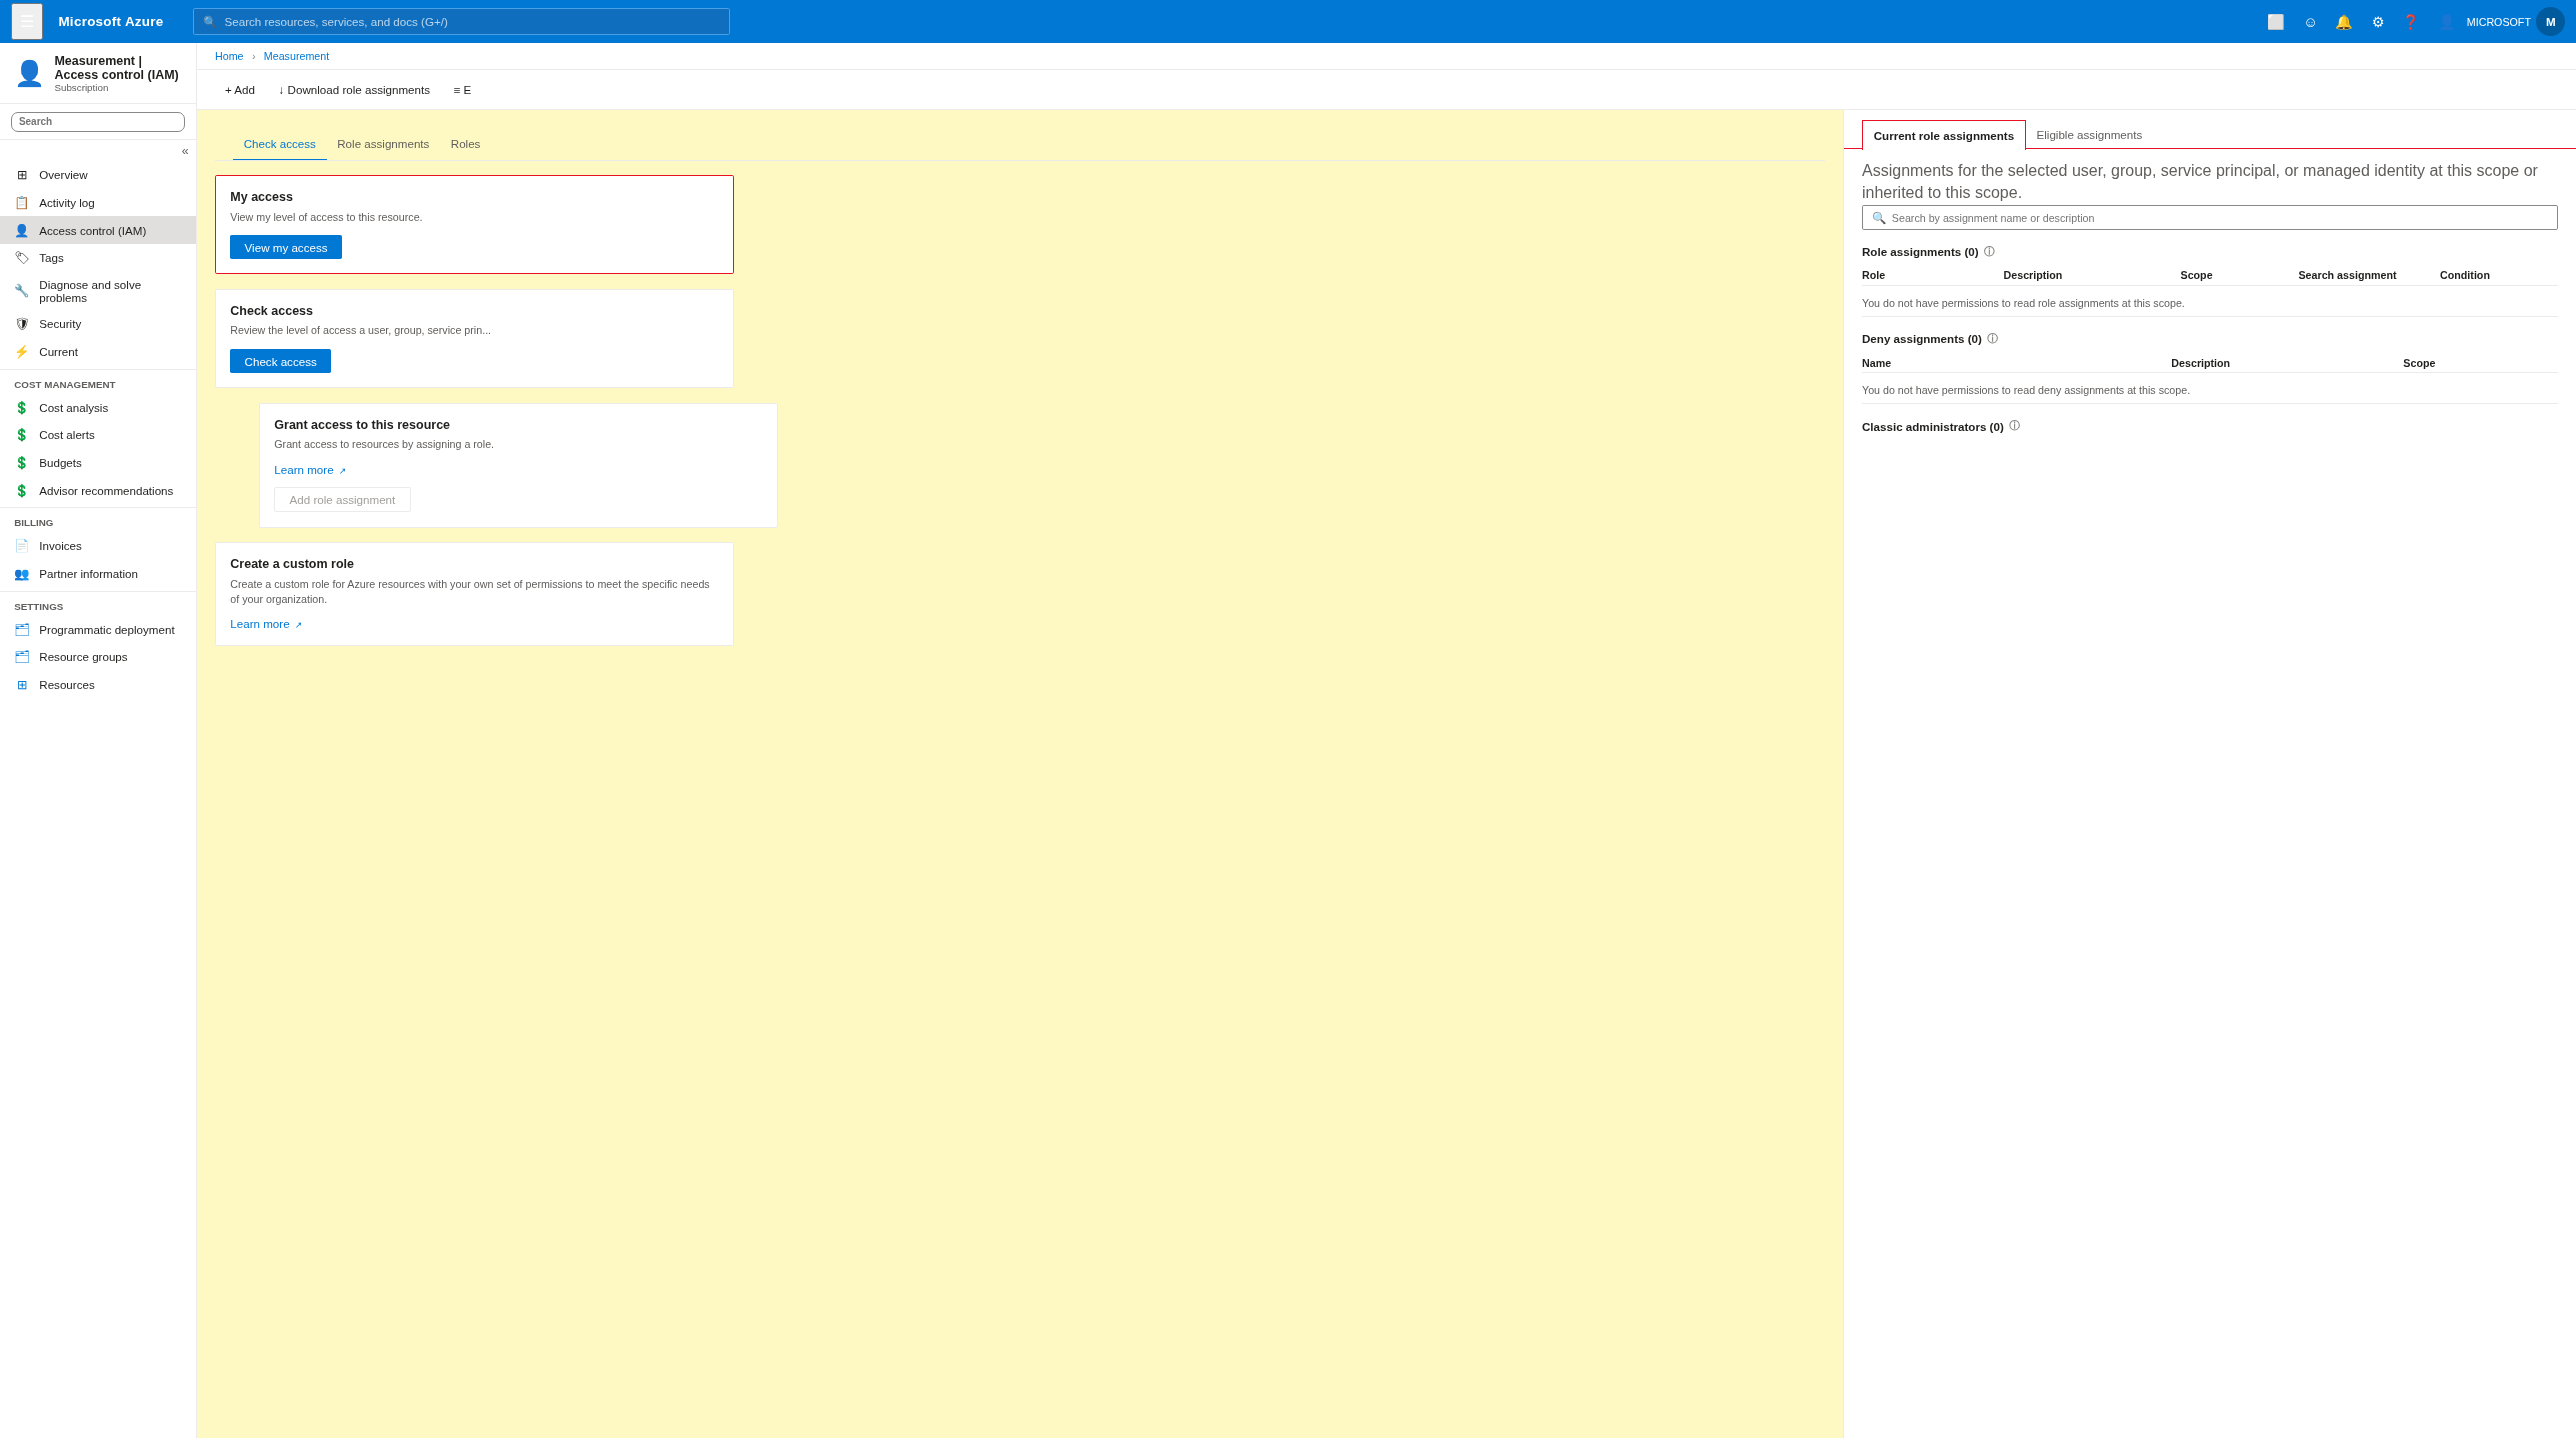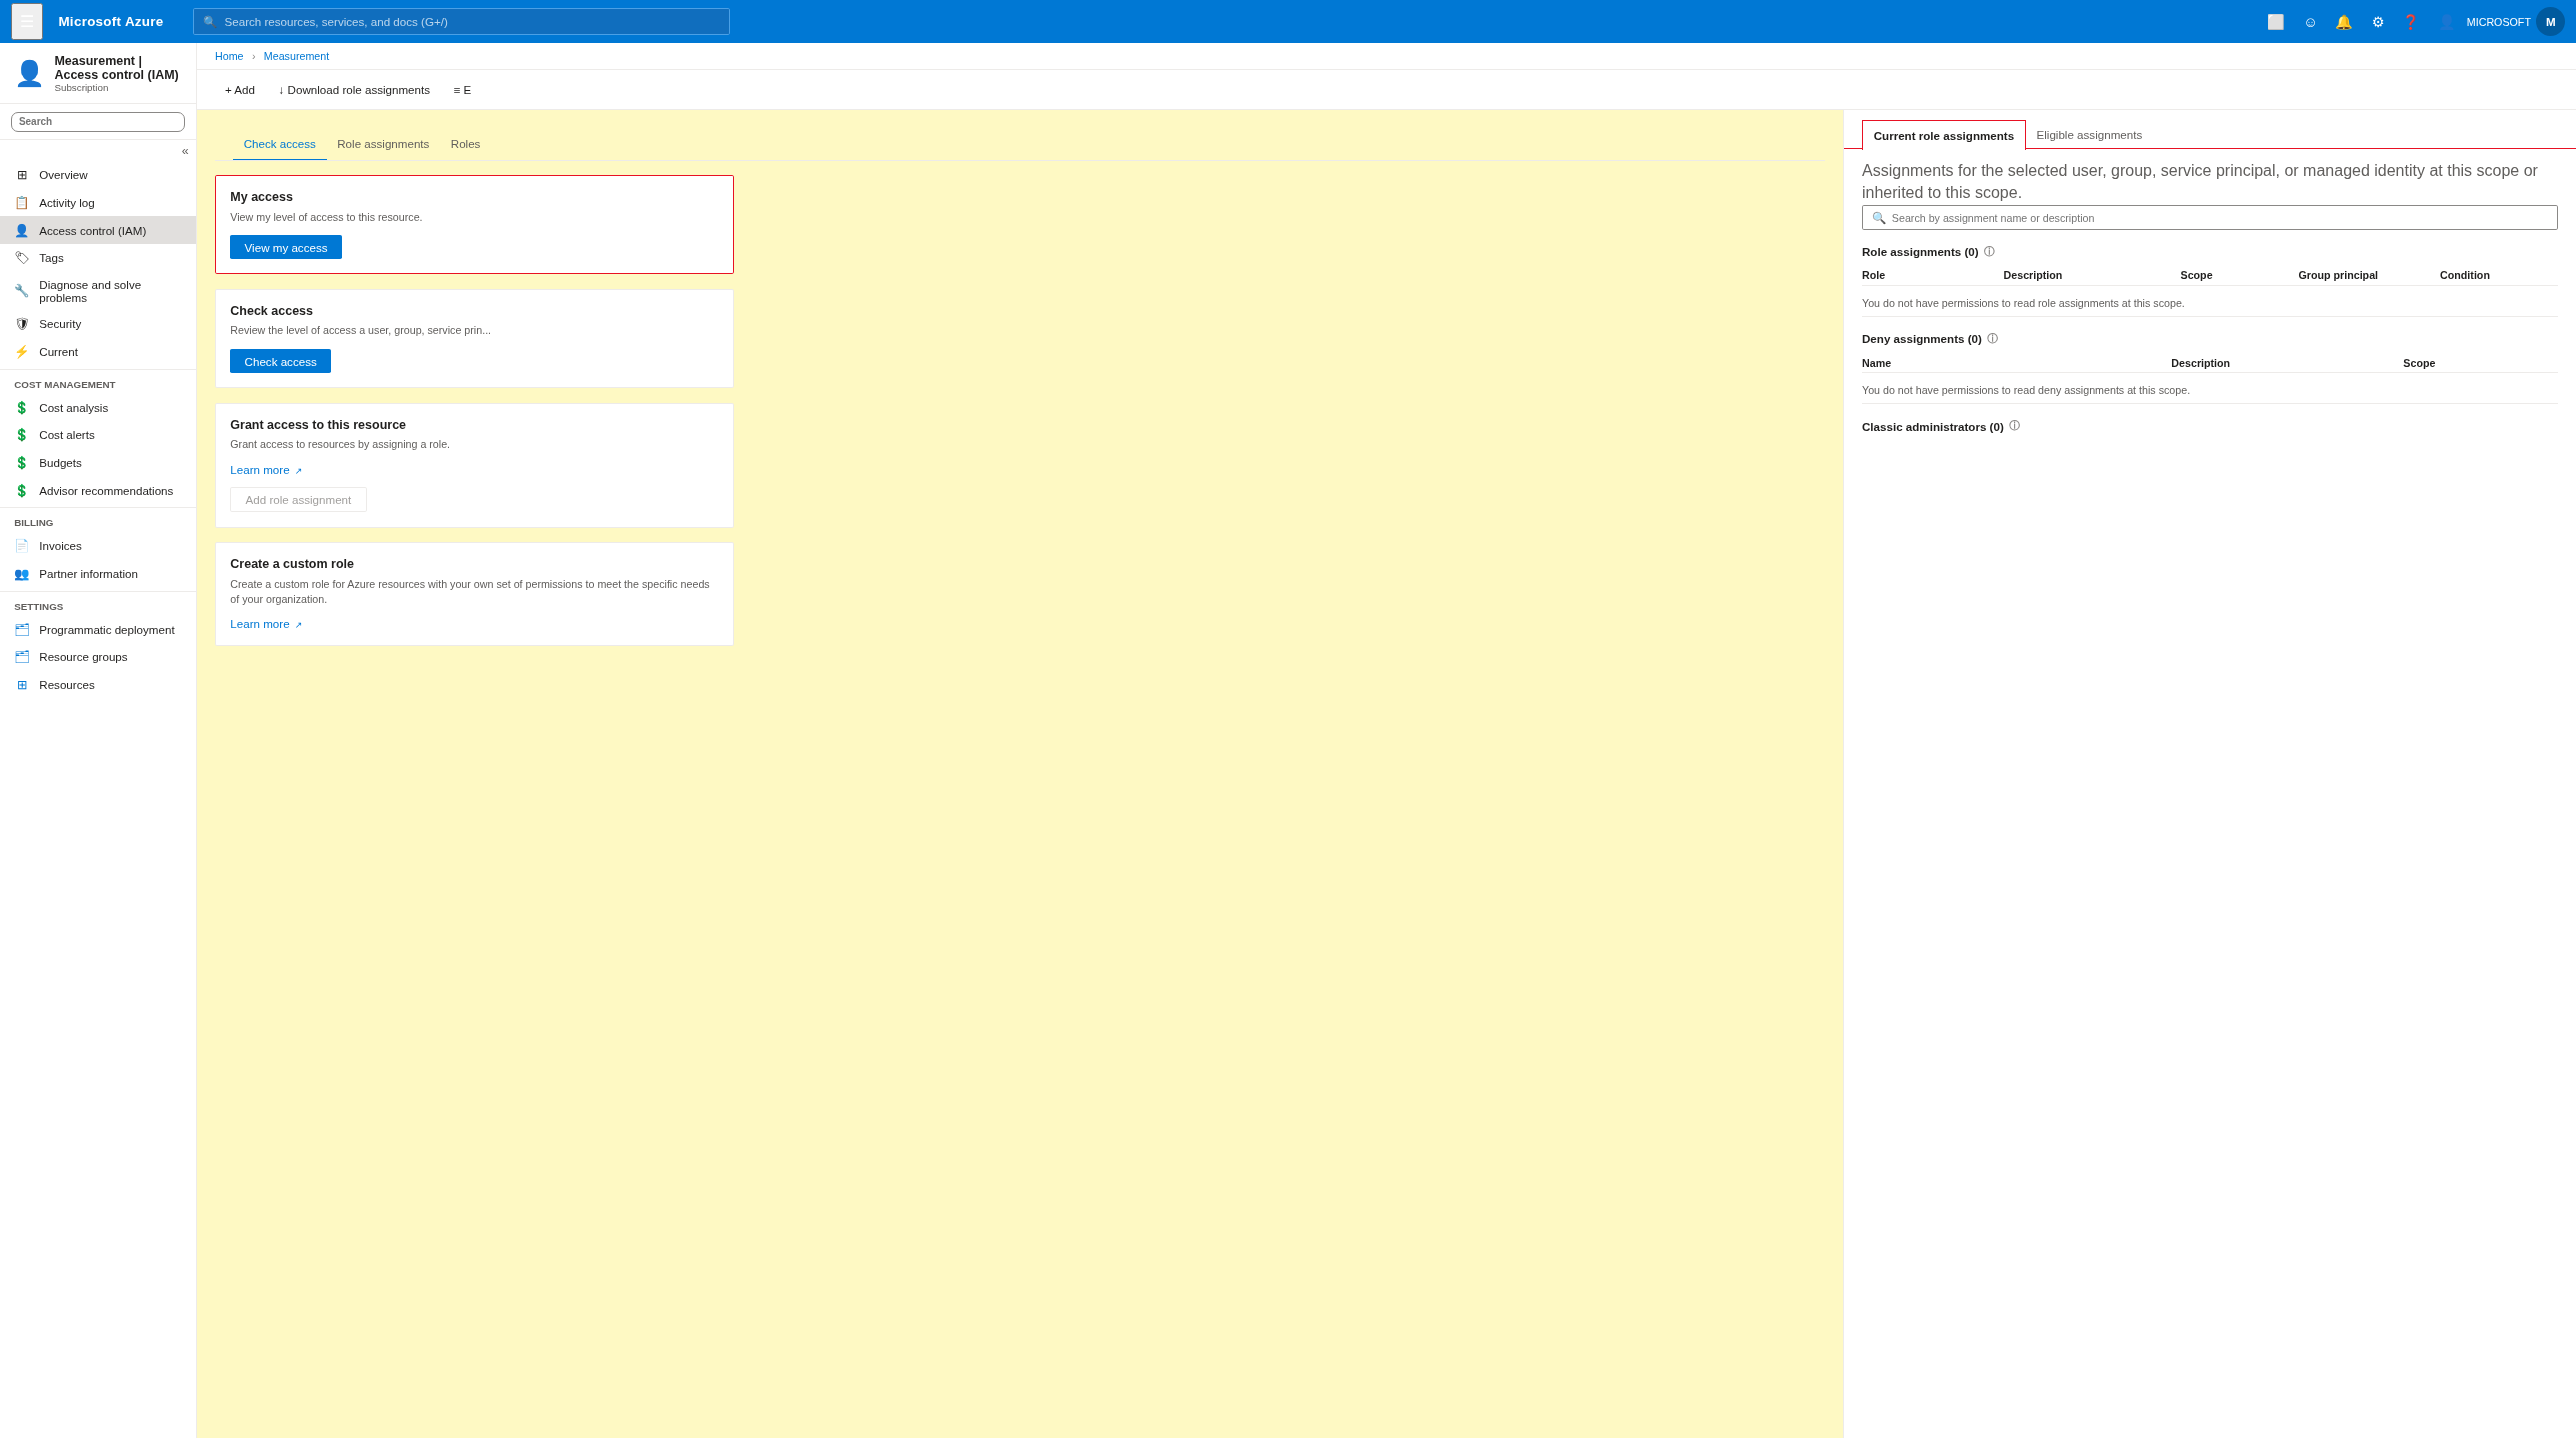--- a/index.html
+++ b/index.html
@@ -292,21 +292,21 @@
             <div class="card-desc">View my level of access to this resource.</div>
             <button class="btn-primary">View my access</button>
           </div>
 
           <div class="card" style="max-width:519px;">
             <div class="card-title">Check access</div>
             <div class="card-desc">Review the level of access a user, group, service prin...</div>
             <button class="btn-primary">Check access</button>
           </div>
 
-          <div class="card" style="max-width:519px;">
+          <div class="card" style="max-width:519px;margin-left:44px;">
             <div class="card-title">Grant access to this resource</div>
             <div class="card-desc">Grant access to resources by assigning a role.</div>
             <a class="link">Learn more</a>
             <span style="color:#0078d4; font-size:9px; margin-left:1.8px;">↗</span>
             <div style="margin-top: 10.7px;">
               <button class="btn-disabled">Add role assignment</button>
             </div>
           </div>
 
           <div class="card" style="max-width:519px;">
@@ -336,21 +336,21 @@
           </div>
 
           <div class="section-label">
             <span>Role assignments (0)</span>
             <span class="info-icon">ⓘ</span>
           </div>
           <div class="table-header">
             <span class="table-header-cell col-role">Role</span>
             <span class="table-header-cell col-desc">Description</span>
             <span class="table-header-cell col-scope">Scope</span>
-            <span class="table-header-cell col-group">Group principal</span>
+            <span class="table-header-cell col-group">Search assignment</span>
             <span class="table-header-cell col-condition">Condition</span>
           </div>
           <div class="no-permission">You do not have permissions to read role assignments at this scope.</div>
 
           <div class="section-label">
             <span>Deny assignments (0)</span>
             <span class="info-icon">ⓘ</span>
           </div>
           <div class="table-header">
             <span class="table-header-cell col-name">Name</span>

